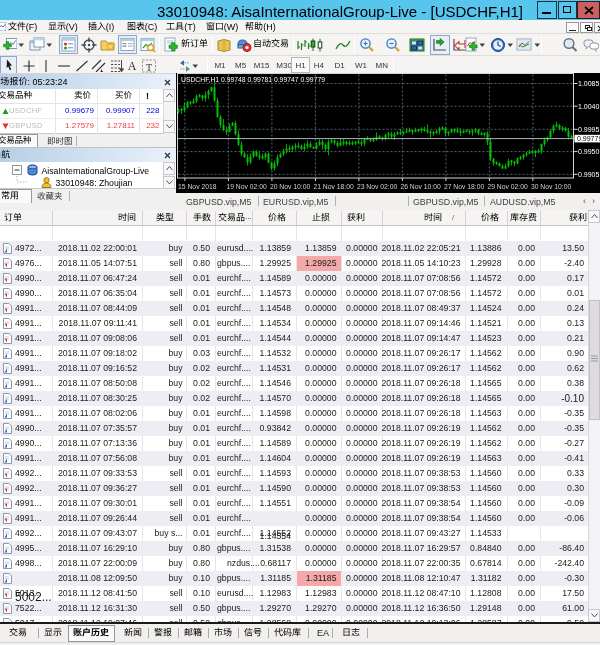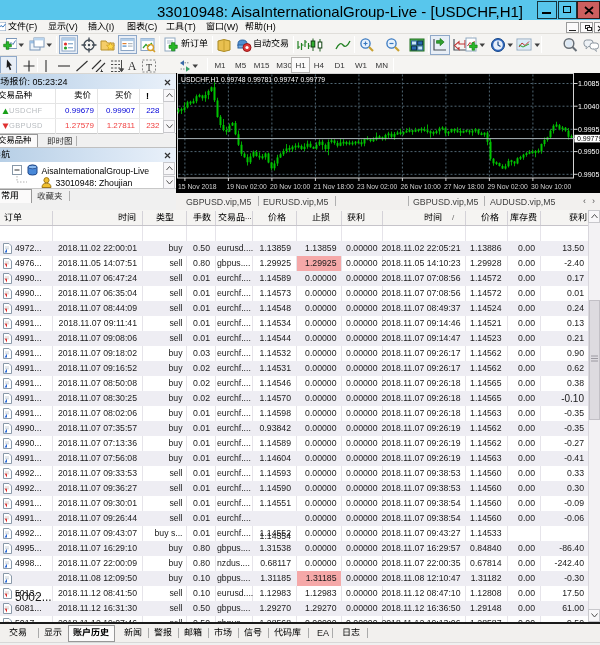--- a/index.html
+++ b/index.html
@@ -1062,21 +1062,21 @@
     <div style="position:absolute;left:0;top:330px;width:588px;height:15px">
       <svg style="position:absolute;left:3px;top:2px" width="9" height="11">
         <path d="M0.5 0.5 H6 L8.5 3 V10.5 H0.5 Z" fill="#fff" stroke="#8898a8"></path>
         <path d="M1.5 9.5 L4 5.5 L4 9.5 Z" fill="#2868d8"></path>
         <path d="M2 4 h4 M2 5.8 h4" stroke="#b0bcc8" stroke-width="0.7"></path>
       </svg>
       <span style="position:absolute;left:15px;top:2.3px;font-size:8.7px;color:#1a1a1a;white-space:pre">4998...</span>
       <span style="position:absolute;right:451px;top:2.3px;font-size:8.7px;color:#1a1a1a;white-space:pre">2018.11.07 22:00:09</span>
       <span style="position:absolute;right:405.5px;top:2.3px;font-size:8.7px;color:#1a1a1a;white-space:pre">buy</span>
       <span style="position:absolute;right:378px;top:2.3px;font-size:8.7px;color:#1a1a1a;white-space:pre">0.80</span>
-      <span style="position:absolute;left:217px;top:2.3px;font-size:8.7px;color:#1a1a1a;white-space:pre">nzdus....</span>
+      <span style="position:absolute;left:227px;top:2.3px;font-size:8.7px;color:#1a1a1a;white-space:pre">nzdus....</span>
       <span style="position:absolute;right:297px;top:2.3px;font-size:8.7px;color:#1a1a1a;white-space:pre">0.68117</span>
       <span style="position:absolute;right:251.5px;top:2.3px;font-size:8.7px;color:#1a1a1a;white-space:pre">0.00000</span>
       <span style="position:absolute;right:210.5px;top:2.3px;font-size:8.7px;color:#1a1a1a;white-space:pre">0.00000</span>
       <span style="position:absolute;right:127.5px;top:2.3px;font-size:8.7px;color:#1a1a1a;white-space:pre">2018.11.07 22:00:35</span>
       <span style="position:absolute;right:86.5px;top:2.3px;font-size:8.7px;color:#1a1a1a;white-space:pre">0.67814</span>
       <span style="position:absolute;right:53px;top:2.3px;font-size:8.7px;color:#1a1a1a;white-space:pre">0.00</span>
       <span style="position:absolute;right:4px;top:2.3px;font-size:8.7px;color:#1a1a1a;white-space:pre">-242.40</span>
     </div>
     <div style="position:absolute;left:0;top:345px;width:588px;height:15px">
       <div style="position:absolute;left:0px;top:0px;width:588px;height:15px;background:#eeedf3"></div>
@@ -1118,21 +1118,21 @@
       <span style="position:absolute;right:53px;top:2.3px;font-size:8.7px;color:#1a1a1a;white-space:pre">0.00</span>
       <span style="position:absolute;right:4px;top:2.3px;font-size:8.7px;color:#1a1a1a;white-space:pre">17.50</span>
     </div>
     <div style="position:absolute;left:0;top:375px;width:588px;height:15px">
       <div style="position:absolute;left:0px;top:0px;width:588px;height:15px;background:#eeedf3"></div>
       <svg style="position:absolute;left:3px;top:2px" width="9" height="11">
         <path d="M0.5 0.5 H6 L8.5 3 V10.5 H0.5 Z" fill="#fff" stroke="#8898a8"></path>
         <path d="M1.5 5.5 L4 9.5 L4 5.5 Z" fill="#e02020"></path>
         <path d="M2 4 h4 M2 5.8 h4" stroke="#c8b4b0" stroke-width="0.7"></path>
       </svg>
-      <span style="position:absolute;left:15px;top:2.3px;font-size:8.7px;color:#1a1a1a;white-space:pre">6081...</span>
+      <span style="position:absolute;left:15px;top:2.3px;font-size:8.7px;color:#1a1a1a;white-space:pre">7522...</span>
       <span style="position:absolute;right:451px;top:2.3px;font-size:8.7px;color:#1a1a1a;white-space:pre">2018.11.12 16:31:30</span>
       <span style="position:absolute;right:405.5px;top:2.3px;font-size:8.7px;color:#1a1a1a;white-space:pre">sell</span>
       <span style="position:absolute;right:378px;top:2.3px;font-size:8.7px;color:#1a1a1a;white-space:pre">0.50</span>
       <span style="position:absolute;left:217px;top:2.3px;font-size:8.7px;color:#1a1a1a;white-space:pre">gbpus....</span>
       <span style="position:absolute;right:297px;top:2.3px;font-size:8.7px;color:#1a1a1a;white-space:pre">1.29270</span>
       <span style="position:absolute;right:251.5px;top:2.3px;font-size:8.7px;color:#1a1a1a;white-space:pre">1.29270</span>
       <span style="position:absolute;right:210.5px;top:2.3px;font-size:8.7px;color:#1a1a1a;white-space:pre">0.00000</span>
       <span style="position:absolute;right:127.5px;top:2.3px;font-size:8.7px;color:#1a1a1a;white-space:pre">2018.11.12 16:36:50</span>
       <span style="position:absolute;right:86.5px;top:2.3px;font-size:8.7px;color:#1a1a1a;white-space:pre">1.29148</span>
       <span style="position:absolute;right:53px;top:2.3px;font-size:8.7px;color:#1a1a1a;white-space:pre">0.00</span>

